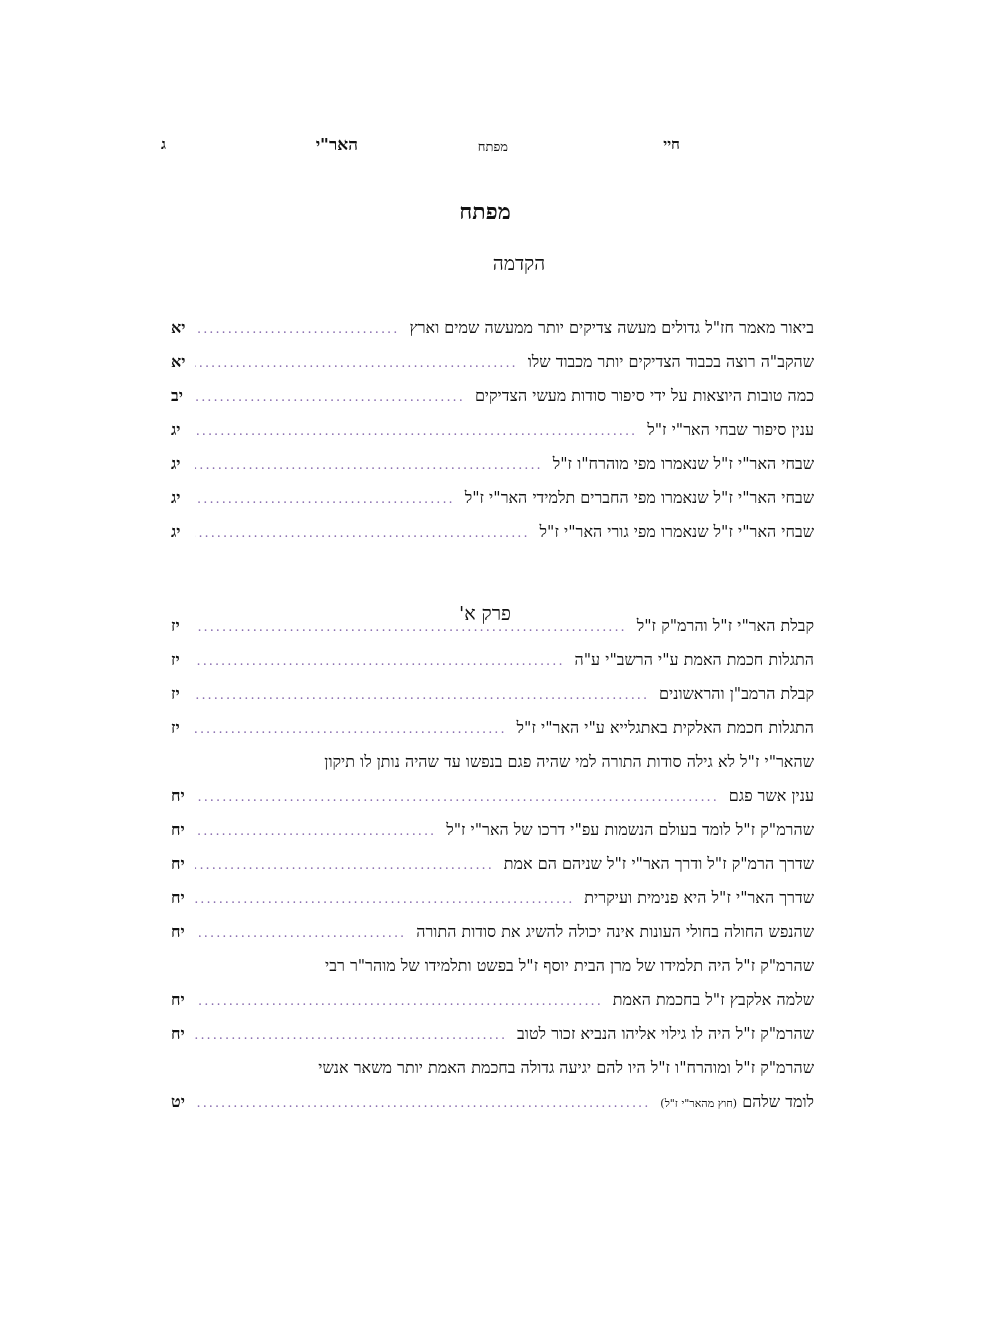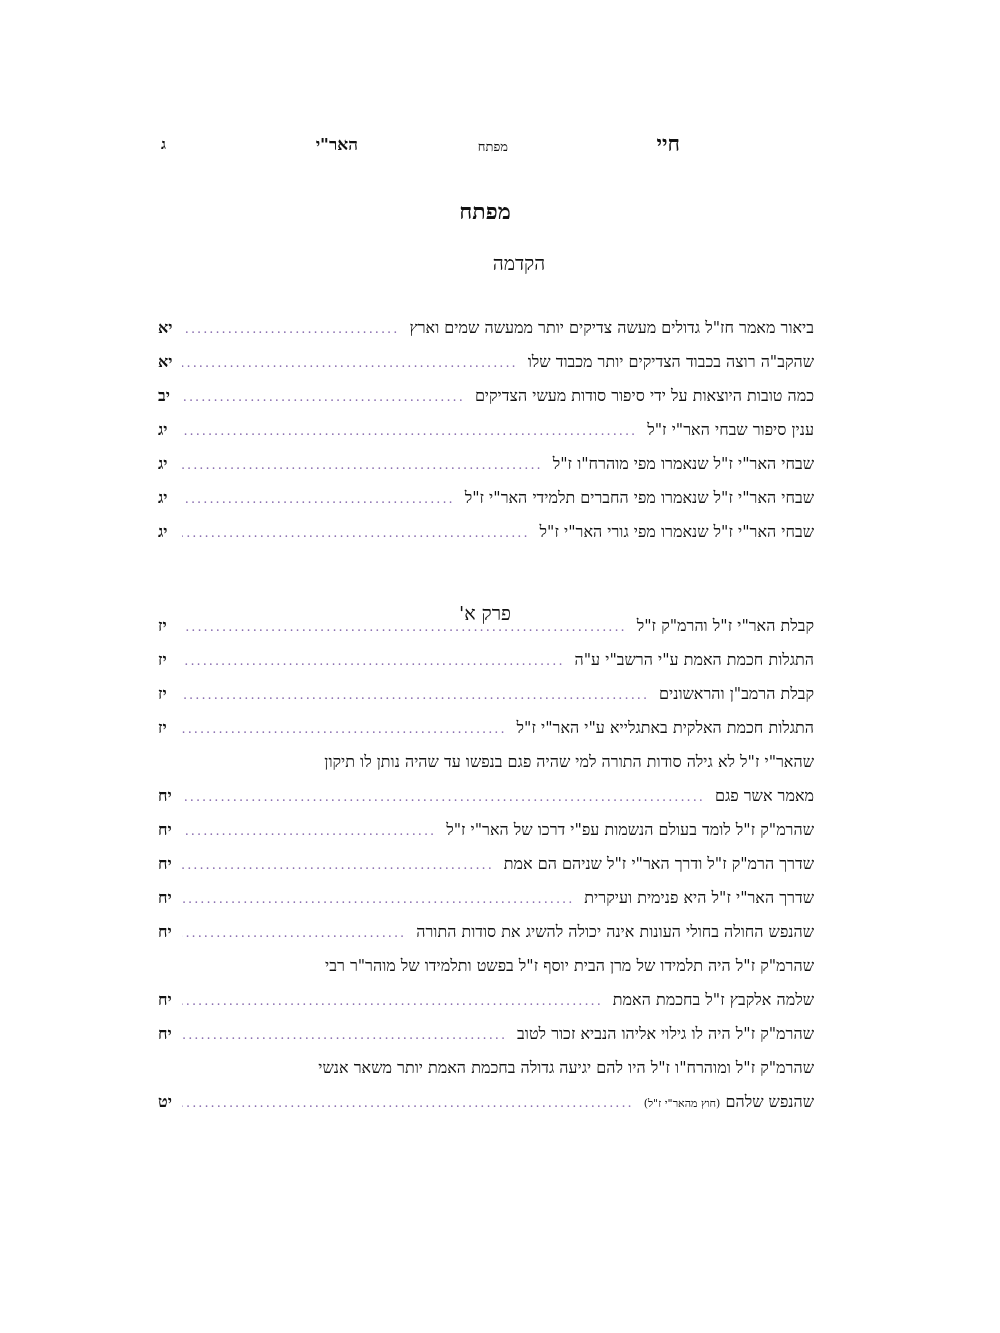--- a/index.html
+++ b/index.html
@@ -26,21 +26,21 @@
       top: 133px;
       left: 150px;
       width: 530px;
       height: 24px;
       direction: rtl;
     }
     .rh-item {
       position: absolute;
       top: 0;
       font-weight: bold;
-      font-size: 21px;
+      font-size: 15px;
       line-height: 22px;
     }
     .rh-right { right: 0; }
     .rh-title-b { right: 322px; font-size: 17px; }
     .rh-center { right: 172px; font-size: 13px; font-weight: normal; top: 3px; }
     .rh-page { right: 514px; font-size: 15px; }
 
     .doc-title {
       position: absolute;
       top: 198px;
@@ -88,20 +88,21 @@
     }
     .toc-dots::before {
       content: "........................................................................................................................................................";
     }
     .toc-page {
       flex: 0 0 auto;
       font-weight: bold;
       padding-right: 2px;
       min-width: 22px;
       text-align: left;
+      margin-left: 13px;
     }
     .toc-row.wrap-first {
       padding-left: 0;
     }
     .toc-row.wrap-first .toc-text { padding-left: 0; }
     .small-paren { font-size: 11px; }
   </style>
 </head>
 <body>
 
@@ -177,21 +178,21 @@
     <div class="toc-row">
       <span class="toc-text">התגלות חכמת האלקית באתגלייא ע"י האר"י ז"ל</span>
       <span class="toc-dots"></span>
       <span class="toc-page">יז</span>
     </div>
 
     <div class="toc-row wrap-first">
       <span class="toc-text">שהאר"י ז"ל לא גילה סודות התורה למי שהיה פגם בנפשו עד שהיה נותן לו תיקון</span>
     </div>
     <div class="toc-row">
-      <span class="toc-text">מאמר אשר פגם</span>
+      <span class="toc-text">ענין אשר פגם</span>
       <span class="toc-dots"></span>
       <span class="toc-page">יח</span>
     </div>
 
     <div class="toc-row">
       <span class="toc-text">שהרמ"ק ז"ל לומד בעולם הנשמות עפ"י דרכו של האר"י ז"ל</span>
       <span class="toc-dots"></span>
       <span class="toc-page">יח</span>
     </div>
     <div class="toc-row">
@@ -223,21 +224,21 @@
       <span class="toc-text">שהרמ"ק ז"ל היה לו גילוי אליהו הנביא זכור לטוב</span>
       <span class="toc-dots"></span>
       <span class="toc-page">יח</span>
     </div>
 
     <div class="toc-row wrap-first">
       <span class="toc-text">שהרמ"ק ז"ל ומוהרח"ו ז"ל היו להם יגיעה גדולה בחכמת האמת יותר משאר אנשי</span>
     </div>
     <div class="toc-row">
       <span class="toc-text">
-        <span>שהנפש שלהם</span>
+        <span>לומד שלהם</span>
         <span class="small-paren">(חוץ מהאר"י ז"ל)</span>
       </span>
       <span class="toc-dots"></span>
       <span class="toc-page">יט</span>
     </div>
   </div>
 
 </div>
 
 </body></html>

